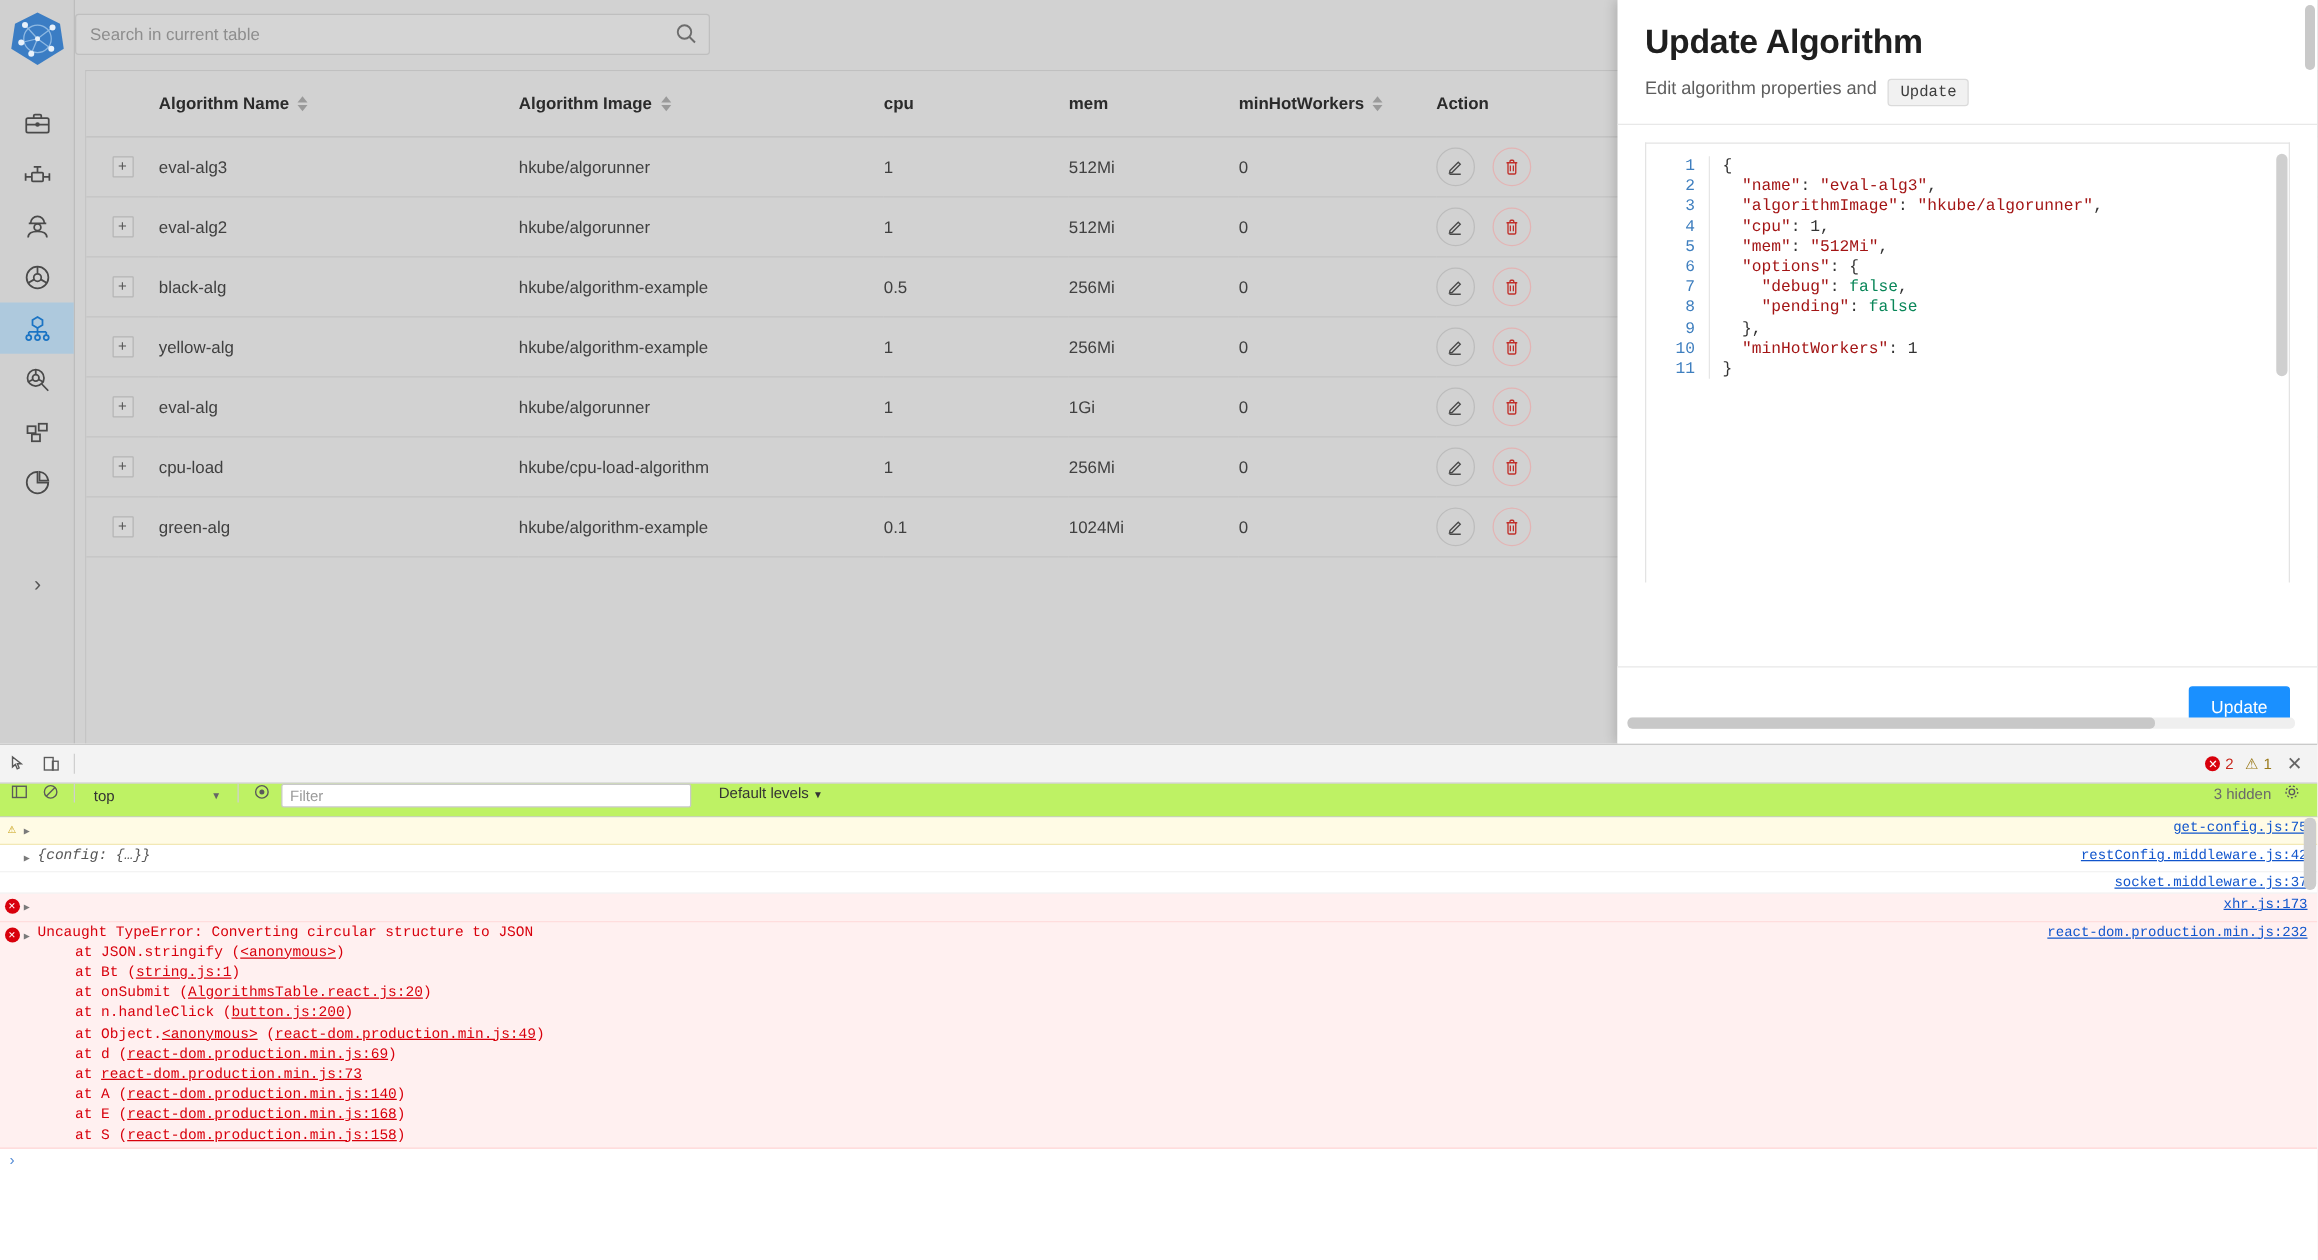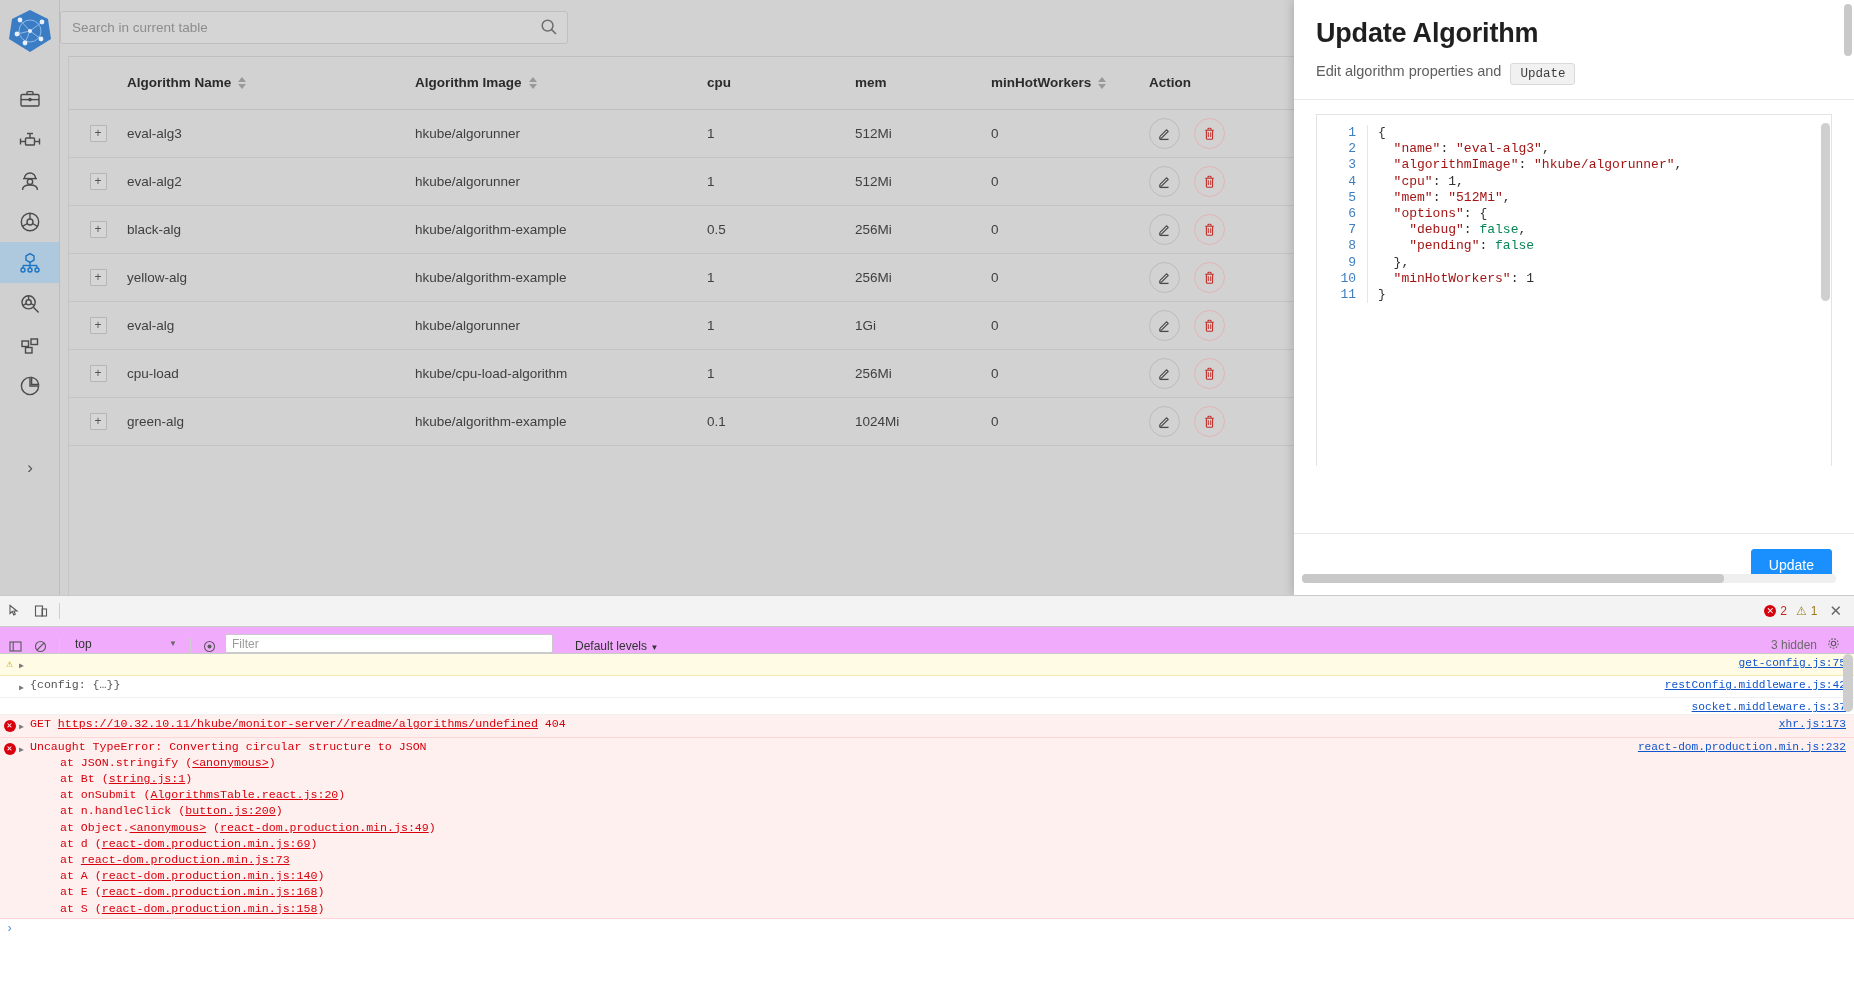--- a/index.html
+++ b/index.html
@@ -198,22 +198,22 @@
   .dt-badges {
     margin-left: auto; display: flex; align-items: center; gap: 9px;
     padding-right: 9px; font-size: 12px;
   }
   .dt-badge { display: flex; align-items: center; gap: 4px; }
   .dt-badge.err { color: #c8261b; }
   .dt-badge.warn { color: #9b7a1a; }
   .dt-close { color: #666; font-size: 15px; cursor: pointer; padding: 0 3px; }
 
   .dt-filters {
-    height: 27px; background: #f0abfc; border-bottom: 1px solid #cacaca;
-    display: flex; align-items: flex-end; padding: 0 6px; gap: 6px;
+    height: 27px; background: #bef264; border-bottom: 1px solid #cacaca;
+    display: flex; align-items: flex-start; padding: 0 6px; gap: 6px;
   }
   .dt-ficon { width: 19px; display:flex; align-items:center; justify-content:center; cursor: pointer; }
   .dt-ctx {
     width: 112px; height: 19px; font-size: 12px; color: #333;
     display: flex; align-items: center; justify-content: space-between;
     padding: 0 4px 0 6px; cursor: pointer;
   }
   .dt-filter-input {
     width: 328px; height: 19px; border: 1px solid #c9c9c9; background: #fff;
     border-radius: 2px; font-size: 12px; padding: 0 6px; outline: none;
@@ -238,21 +238,21 @@
   .msg.log  { background: #fff; border-bottom-color: #f0f0f0; }
   .msg-gutter {
     width: 19px; flex-shrink: 0; text-align: center; padding-top: 1px;
   }
   .msg-tri {
     width: 11px; flex-shrink: 0; color: #7a7a7a; font-size: 8px;
     padding-top: 3px; cursor: pointer;
   }
   .msg-text { flex: 1; white-space: pre-wrap; color: #222; padding-right: 150px; }
   .msg.err .msg-text { color: #d8000c; }
-  .msg-text .italic { color: #555; }
+  .msg-text .italic { font-style: italic; color: #555; }
   .msg-link {
     position: absolute; right: 8px; top: 1px; font-size: 11.2px;
     color: #1155cc; text-decoration: underline; cursor: pointer;
     font-family: "Liberation Mono", monospace;
   }
   .trace-line { padding-left: 30px; }
   .trace-line a { color: inherit; text-decoration: underline; }
   .warn-ico, .err-ico {
     display: inline-block; width: 12px; height: 12px; border-radius: 50%;
     font-size: 9px; line-height: 12px; text-align: center; color: #fff;
@@ -756,21 +756,20 @@
             <span class="msg-link">restConfig.middleware.js:42</span>
           </div>
           <div class="msg log">
             <div class="msg-gutter"></div>
             <div class="msg-tri"></div>
             <span class="msg-link">socket.middleware.js:37</span>
           </div>
           <div class="msg err">
             <div class="msg-gutter"><span class="err-ico">✕</span></div>
             <div class="msg-tri">▶</div>
-            <div class="msg-text">GET <a style="text-decoration:underline;color:inherit;">https://10.32.10.11/hkube/monitor-server//readme/algorithms/undefined</a> 404</div>
             <span class="msg-link">xhr.js:173</span>
           </div>
           <div class="msg err">
             <div class="msg-gutter"><span class="err-ico">✕</span></div>
             <div class="msg-tri">▶</div>
             <div class="msg-text">Uncaught TypeError: Converting circular structure to JSON<div class="trace-line">at JSON.stringify (<a style="text-decoration:underline;color:inherit;">&lt;anonymous&gt;</a>)</div><div class="trace-line">at Bt (<a style="text-decoration:underline;color:inherit;">string.js:1</a>)</div><div class="trace-line">at onSubmit (<a style="text-decoration:underline;color:inherit;">AlgorithmsTable.react.js:20</a>)</div><div class="trace-line">at n.handleClick (<a style="text-decoration:underline;color:inherit;">button.js:200</a>)</div><div class="trace-line">at Object.<a style="text-decoration:underline;color:inherit;">&lt;anonymous&gt;</a> (<a style="text-decoration:underline;color:inherit;">react-dom.production.min.js:49</a>)</div><div class="trace-line">at d (<a style="text-decoration:underline;color:inherit;">react-dom.production.min.js:69</a>)</div><div class="trace-line">at <a style="text-decoration:underline;color:inherit;">react-dom.production.min.js:73</a></div><div class="trace-line">at A (<a style="text-decoration:underline;color:inherit;">react-dom.production.min.js:140</a>)</div><div class="trace-line">at E (<a style="text-decoration:underline;color:inherit;">react-dom.production.min.js:168</a>)</div><div class="trace-line">at S (<a style="text-decoration:underline;color:inherit;">react-dom.production.min.js:158</a>)</div></div>
             <span class="msg-link">react-dom.production.min.js:232</span>
           </div>
         </div>
       <div class="prompt-row">

